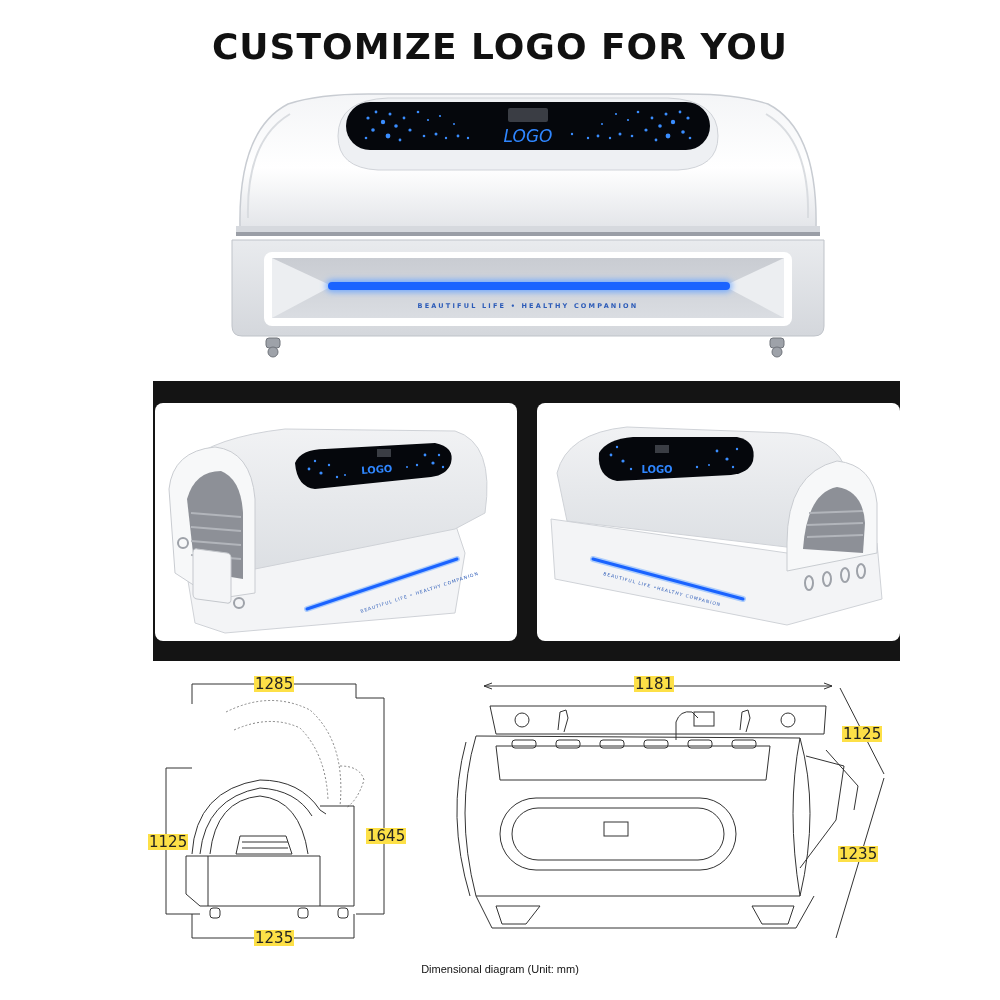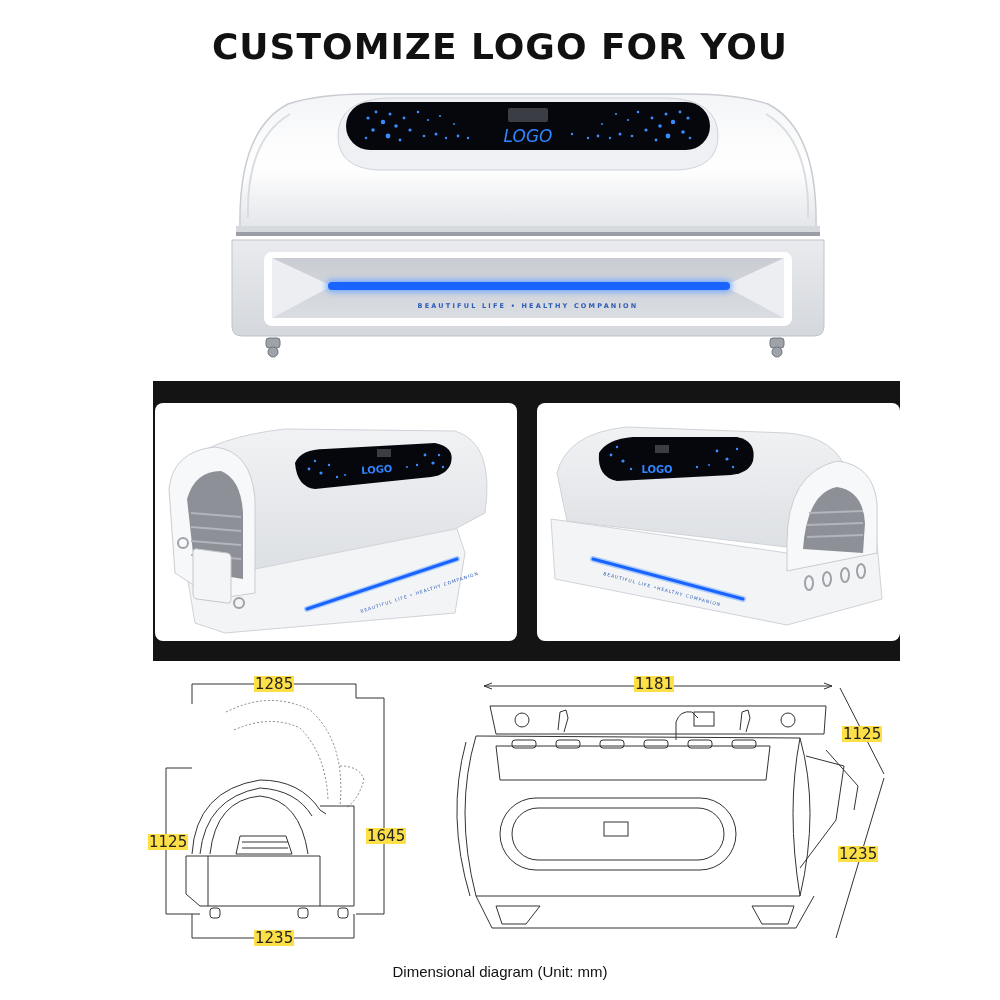--- a/index.html
+++ b/index.html
@@ -26,21 +26,21 @@
   
   .drawing { position: absolute; }
   .drawing svg { width: 100%; height: 100%; display: block; }
   .side-drawing { left: 160px; top: 670px; width: 260px; height: 280px; }
   .persp-drawing { left: 440px; top: 670px; width: 460px; height: 280px; }
 
   .dim { position: absolute; font-family: "DejaVu Sans", sans-serif; font-size: 15px; color: #222; background: #fde047; padding: 0 1px; line-height: 16px; }
 
   .caption {
     position: absolute; left: 0; top: 963px; width: 1000px; text-align: center;
-    font-family: "Liberation Sans", sans-serif; font-size: 15px; color: #111;
+    font-family: "Liberation Sans", sans-serif; font-size: 11px; color: #111;
   }
 </style>
 </head>
 <body>
 
 <div class="title">CUSTOMIZE LOGO FOR YOU</div>
 
 <div class="hero">
   <svg viewBox="0 0 600 270" xmlns="http://www.w3.org/2000/svg">
     <defs>

